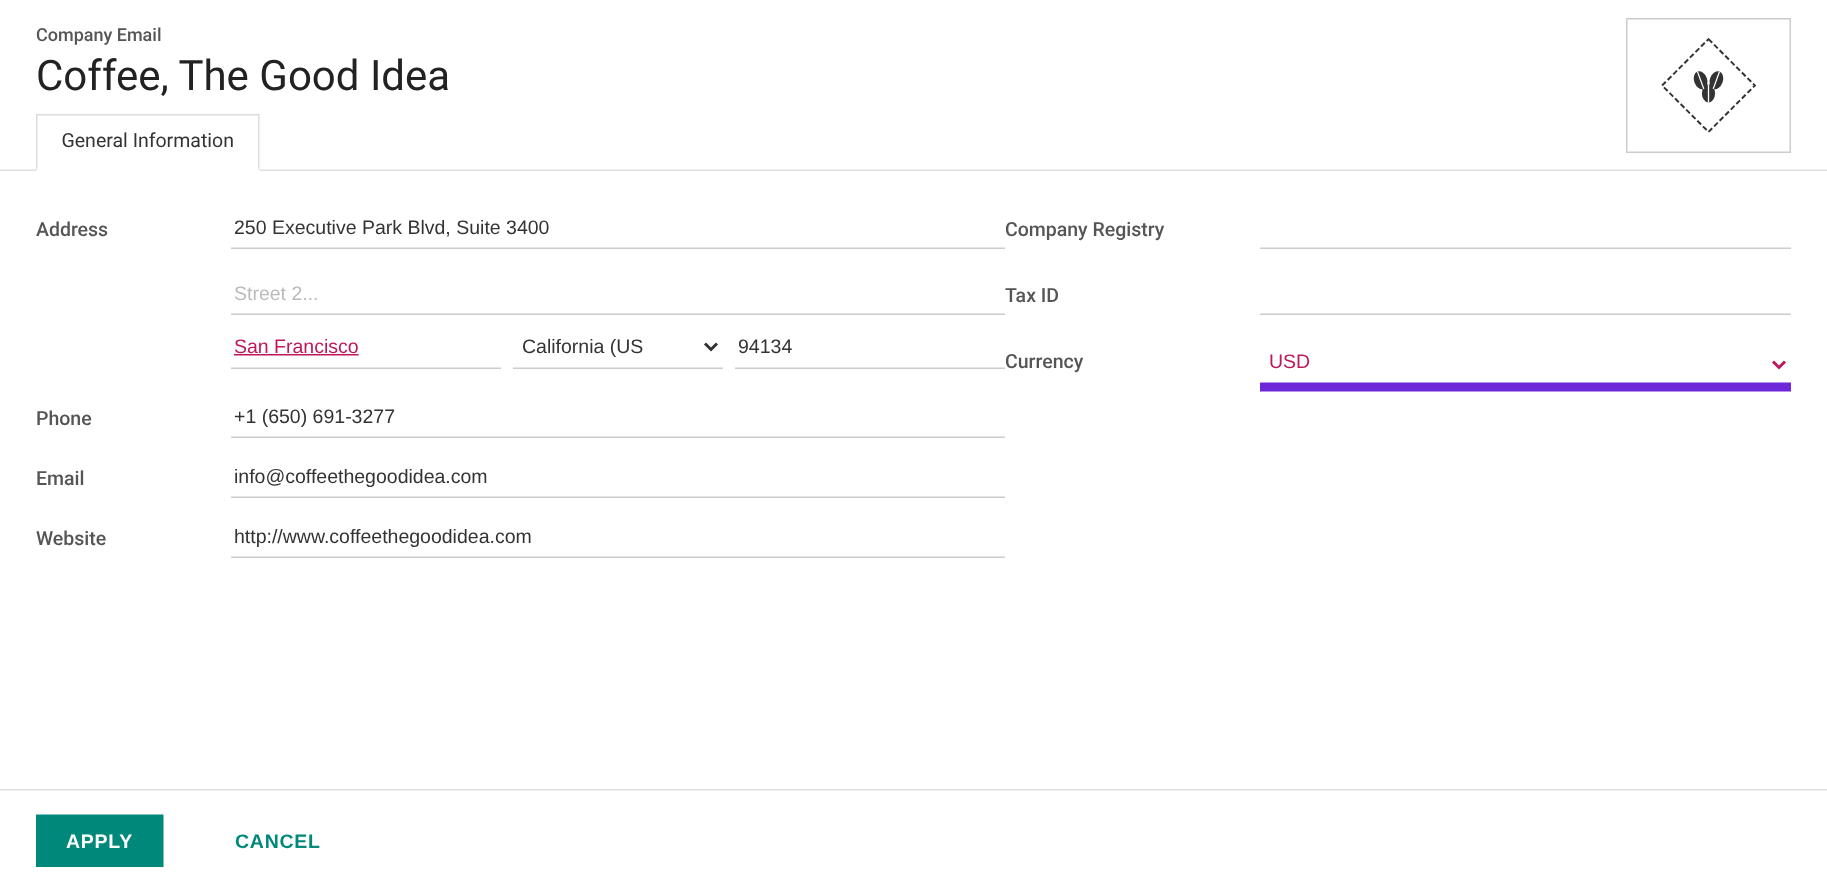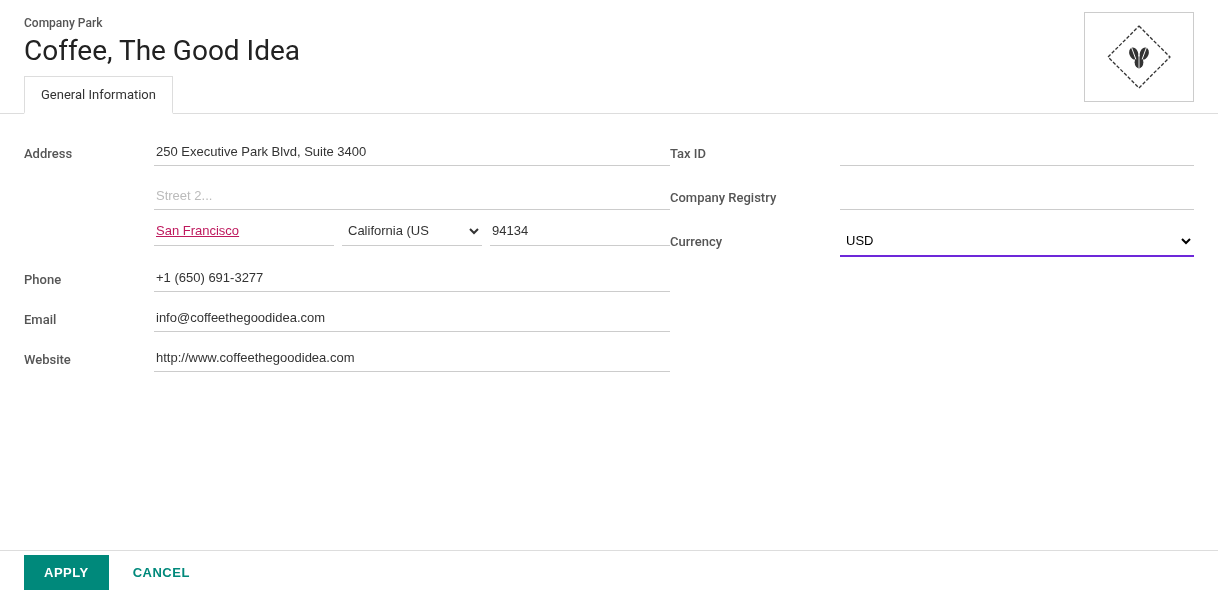--- a/index.html
+++ b/index.html
@@ -196,35 +196,35 @@
       border-bottom: 1px solid #ccc;
       padding: 6px 2px;
       font-size: 13px;
       color: #333;
       background: transparent;
       outline: none;
     }
     .currency-select {
       flex: 1;
       border: none;
-      border-bottom: 2px solid #6d28d9;
-      padding: 6px 2px;
-      font-size: 13px;
-      color: #000000;
+      border-bottom: 6px solid #6d28d9;
+      padding: 6px 2px;
+      font-size: 13px;
+      color: #be185d;
       background: transparent;
       outline: none;
       -webkit-appearance: auto;
       cursor: pointer;
     }
     .footer-section {
       border-top: 1px solid #ddd;
-      padding: 4px 24px;
+      padding: 16px 24px;
       display: flex;
       align-items: center;
-      gap: 8px;
+      gap: 32px;
       background: #fff;
     }
     .btn-apply {
       background: #00897b;
       color: #fff;
       border: none;
       padding: 10px 20px;
       font-size: 13px;
       font-weight: 600;
       letter-spacing: 0.5px;
@@ -242,21 +242,21 @@
       cursor: pointer;
       text-transform: uppercase;
     }
   </style>
 </head>
 <body>
 
 <div class="page-container">
 
   <div class="header-section">
-    <div class="company-name-label">Company Park</div>
+    <div class="company-name-label">Company Email</div>
     <div class="company-name-title">Coffee, The Good Idea</div>
 
     <div class="logo-container">
       <svg class="logo-diamond" viewBox="0 0 80 80" xmlns="http://www.w3.org/2000/svg">
         <rect x="15" y="15" width="50" height="50" transform="rotate(45 40 40)" fill="white" stroke="#333" stroke-width="1.5" stroke-dasharray="4,2"></rect>
 
         <ellipse cx="34" cy="36" rx="5" ry="7" fill="#333" transform="rotate(-20 34 36)"></ellipse>
         <ellipse cx="46" cy="36" rx="5" ry="7" fill="#333" transform="rotate(20 46 36)"></ellipse>
         <ellipse cx="40" cy="46" rx="5" ry="7" fill="#333"></ellipse>
         <line x1="34" y1="29" x2="34" y2="43" stroke="white" stroke-width="1" transform="rotate(-20 34 36)"></line>
@@ -314,26 +314,26 @@
           <div class="field-input-group">
             <input type="text" class="field-input" value="http://www.coffeethegoodidea.com" style="">
           </div>
         </div>
 
       </div>
 
       <div class="form-right">
 
         <div class="right-field-row">
+          <div class="right-field-label">Company Registry</div>
+          <input type="text" class="right-field-input" style="">
+        </div>
+
+        <div class="right-field-row">
           <div class="right-field-label">Tax ID</div>
-          <input type="text" class="right-field-input" style="">
-        </div>
-
-        <div class="right-field-row">
-          <div class="right-field-label">Company Registry</div>
           <input type="text" class="right-field-input" style="">
         </div>
 
         <div class="right-field-row">
           <div class="right-field-label">Currency</div>
           <select class="currency-select">
             <option>USD</option>
             <option>EUR</option>
             <option>GBP</option>
             <option>JPY</option>

